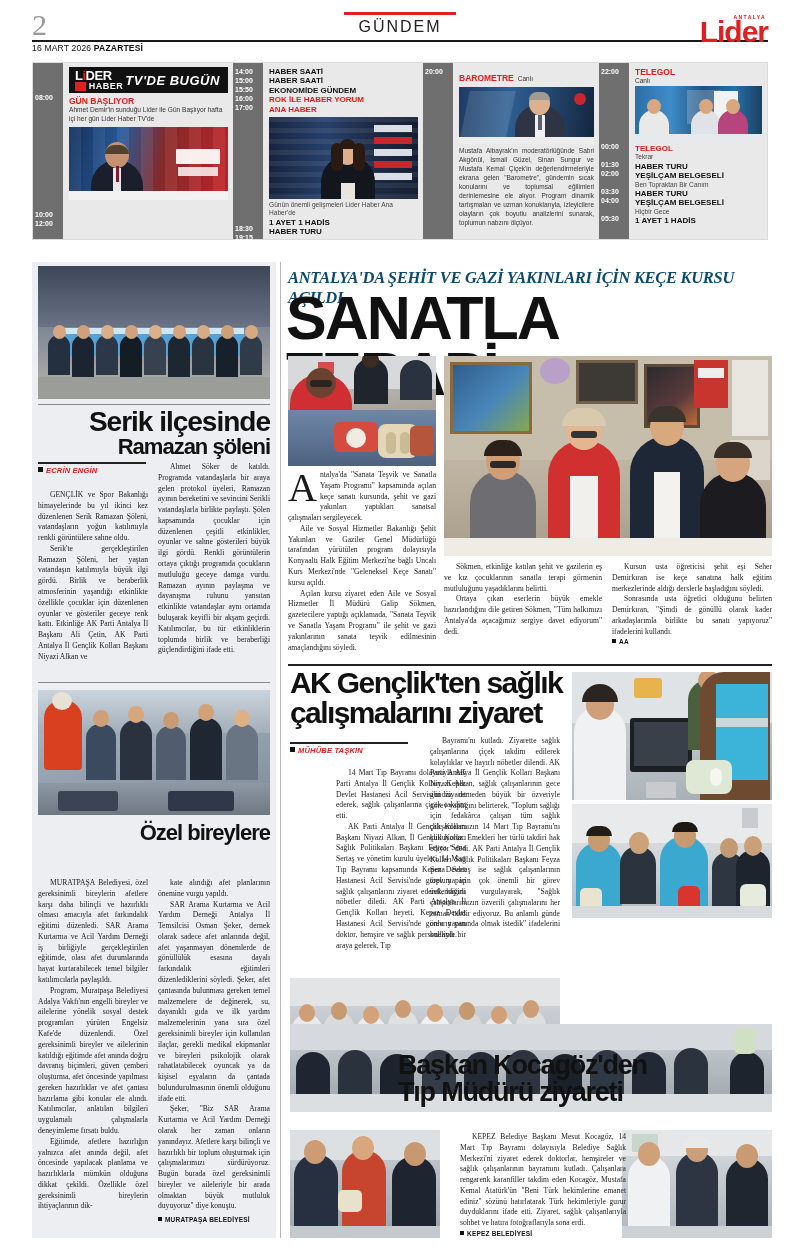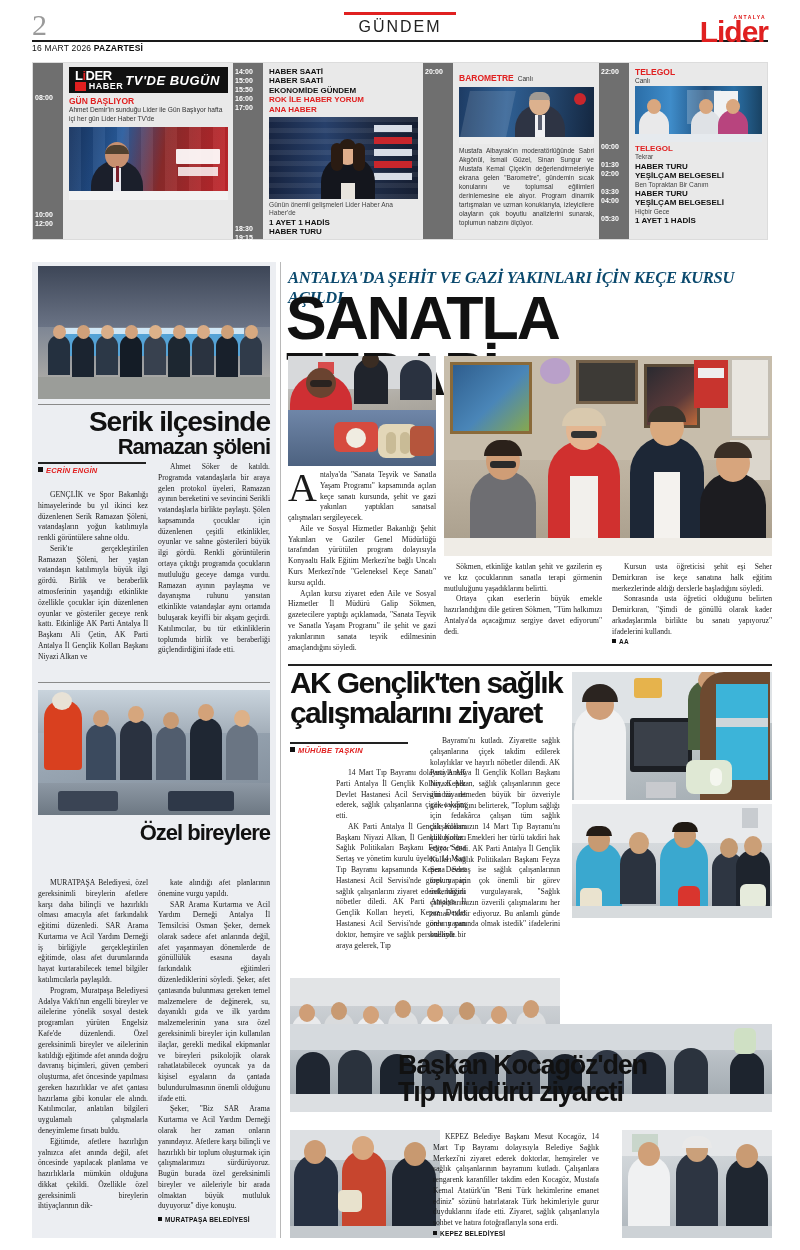--- a/index.html
+++ b/index.html
@@ -578,20 +578,20 @@
     <div class="fig" style="left:6px;bottom:0;width:42px;height:82px;background:#f0f1f2;border-radius:21px 21px 0 0;"></div>
     <div class="head-c" style="left:16px;bottom:72px;width:22px;height:24px;background:#d0a078;"></div>
     <div class="fig" style="left:54px;bottom:0;width:42px;height:86px;background:#2d3542;border-radius:21px 21px 0 0;"></div>
     <div class="head-c" style="left:64px;bottom:76px;width:22px;height:24px;background:#caa07a;"></div>
     <div class="band" style="left:60px;bottom:90px;width:30px;height:12px;background:#e9e9e9;border-radius:15px 15px 0 0;"></div>
     <div class="fig" style="right:4px;bottom:0;width:42px;height:80px;background:#1f2630;border-radius:21px 21px 0 0;"></div>
     <div class="head-c" style="right:14px;bottom:70px;width:22px;height:24px;background:#c99b73;"></div>
     <div class="band" style="left:0;bottom:0;width:100%;height:12px;background:#cdd2d6;"></div>
   </div>
 
-  <div class="body-col" style="position:absolute;left:433px;top:1132px;width:166px;height:104px;">
+  <div class="body-col" style="position:absolute;left:460px;top:1132px;width:166px;height:104px;">
     <p>KEPEZ Belediye Başkanı Mesut Kocagöz, 14 Mart Tıp Bayramı dolayısıyla Belediye Sağlık Merkezi'ni ziyaret ederek doktorlar, hemşireler ve sağlık çalışanlarının bayramını kutladı. Çalışanlara rengarenk karanfiller takdim eden Kocagöz, Mustafa Kemal Atatürk'ün "Beni Türk hekimlerine emanet ediniz" sözünü hatırlatarak Türk hekimleriyle gurur duyduklarını ifade etti. Ziyaret, sağlık çalışanlarıyla sohbet ve hatıra fotoğraflarıyla sona erdi.</p>
     <span class="credit">
       <span class="sq"></span><span>KEPEZ BELEDİYESİ</span>
     </span>
   </div>
 
 </div>
 
 </body></html>

